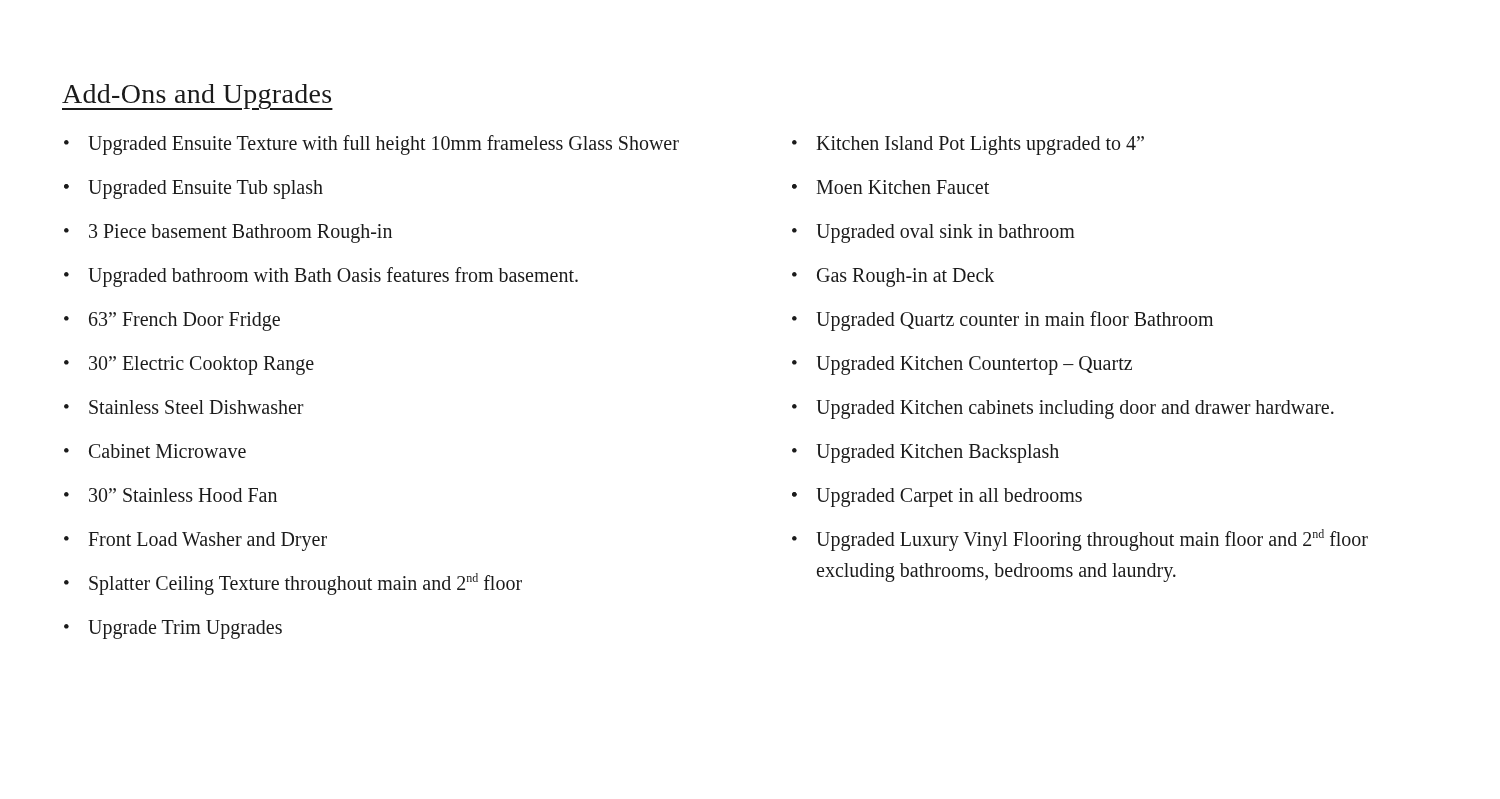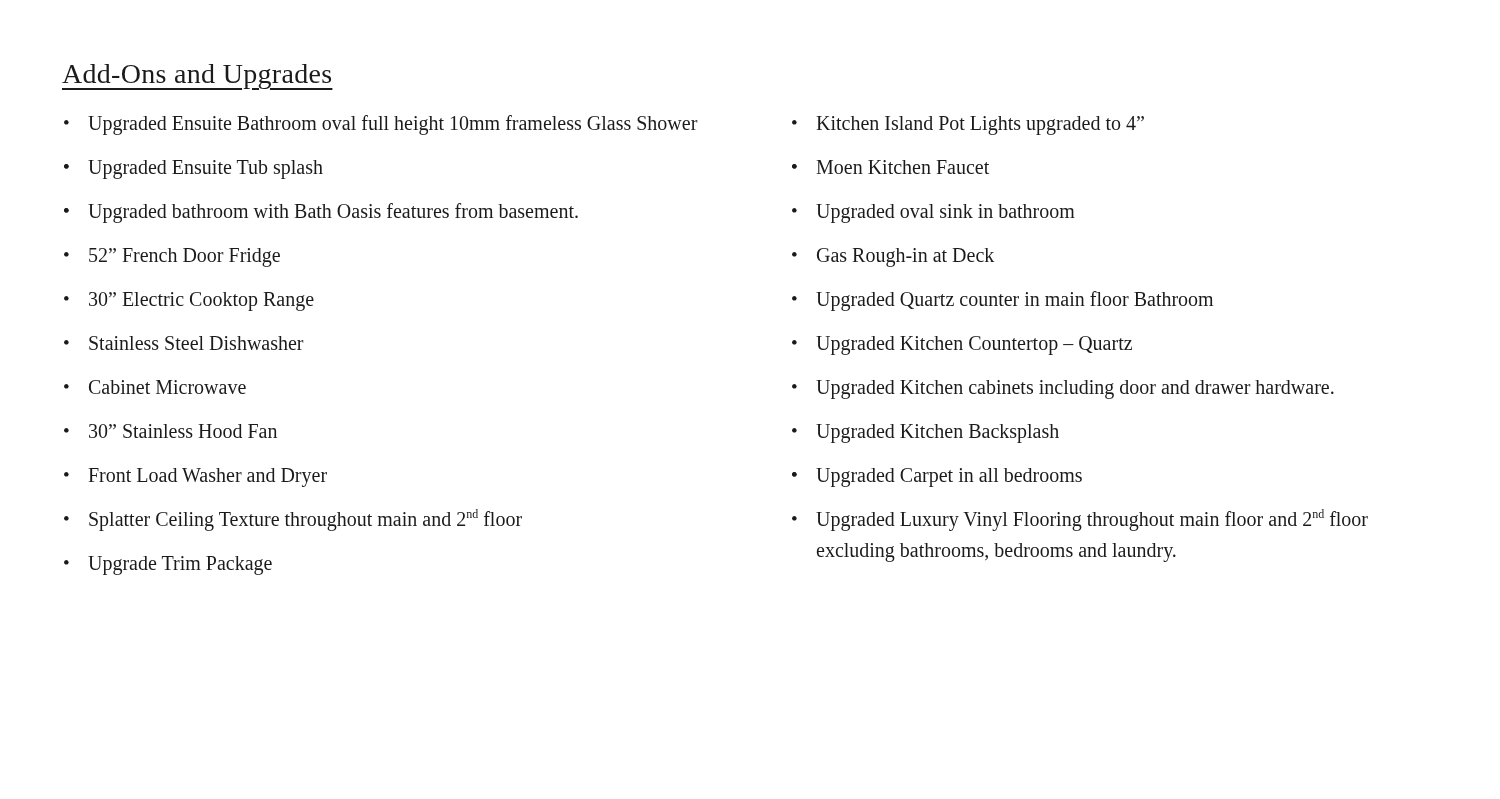--- a/index.html
+++ b/index.html
@@ -12,21 +12,21 @@
     height: 799px;
     background: #ffffff;
     font-family: "Liberation Serif", "DejaVu Serif", serif;
     color: #1b1b1b;
     overflow: hidden;
   }
   .page {
     position: relative;
     width: 1500px;
     height: 799px;
-    padding: 58px 40px 0 62px;
+    padding: 78px 40px 0 62px;
     background: #ffffff;
   }
   .doc-title {
     font-size: 28px;
     font-weight: normal;
     margin: 0 0 18px 0;
     text-decoration: underline;
     text-underline-offset: 5px;
     text-decoration-thickness: 1.5px;
     letter-spacing: 0.3px;
@@ -68,39 +68,40 @@
 
 <div class="page">
 
   <h1 class="doc-title">Add-Ons and Upgrades</h1>
 
   <div class="columns">
 
     <ul class="col col-left">
       <li>
         <span class="bullet">•</span>
-        <span>Upgraded Ensuite Bathroom oval full height 10mm frameless Glass Shower</span>
+        <span>Upgraded Ensuite Texture with full height 10mm frameless Glass Shower</span>
       </li>
       <li>
         <span class="bullet">•</span>
       </li>
       <li>
         <span class="bullet">•</span>
         <span>Upgraded Ensuite Tub splash</span>
       </li>
       <li>
         <span class="bullet">•</span>
+        <span>3 Piece basement Bathroom Rough-in</span>
       </li>
       <li>
         <span class="bullet">•</span>
         <span>Upgraded bathroom with Bath Oasis features from basement.</span>
       </li>
       <li>
         <span class="bullet">•</span>
-        <span>52” French Door Fridge</span>
+        <span>63” French Door Fridge</span>
       </li>
       <li>
         <span class="bullet">•</span>
         <span>30” Electric Cooktop Range</span>
       </li>
       <li>
         <span class="bullet">•</span>
         <span>Stainless Steel Dishwasher</span>
       </li>
       <li>
@@ -114,21 +115,21 @@
       <li>
         <span class="bullet">•</span>
         <span>Front Load Washer and Dryer</span>
       </li>
       <li>
         <span class="bullet">•</span>
         <span>Splatter Ceiling Texture throughout main and 2</span><sup>nd</sup><span> floor</span>
       </li>
       <li>
         <span class="bullet">•</span>
-        <span>Upgrade Trim Package</span>
+        <span>Upgrade Trim Upgrades</span>
       </li>
     </ul>
 
     <ul class="col col-right">
       <li>
         <span class="bullet">•</span>
         <span>Kitchen Island Pot Lights upgraded to 4”</span>
       </li>
       <li>
         <span class="bullet">•</span>

